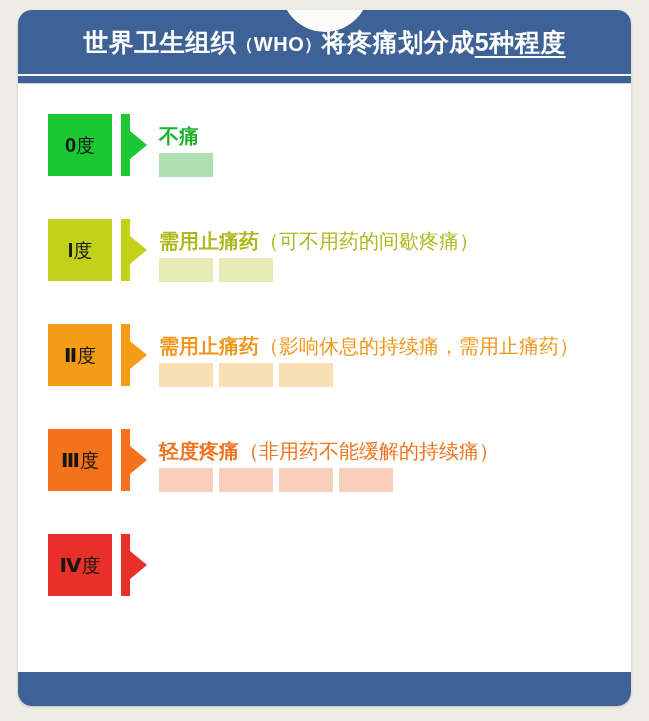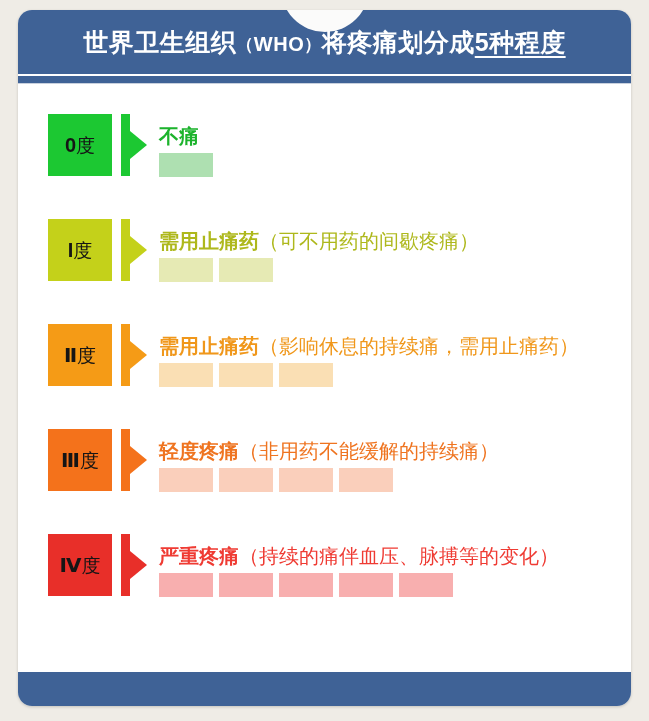--- a/index.html
+++ b/index.html
@@ -284,31 +284,19 @@
 
       <div class="row">
         <div class="level-chip" style="background:#e82f29;">
           <span class="roman">Ⅳ</span>
             <span class="du">度</span>
         </div>
         <div class="arrow" style="color:#e82f29;">
           <div class="bar" style="background:#e82f29;"></div>
           <div class="tri"></div>
         </div>
-        <div class="row-content">
-          <div class="row-label" style="color:#ef3b33;">
-            <span class="strong">严重疼痛</span><span class="note">（持续的痛伴血压、脉搏等的变化）</span>
-          </div>
-          <div class="swatches">
-            <div class="swatch" style="background:#f8afaf;"></div>
-            <div class="swatch" style="background:#f8afaf;"></div>
-            <div class="swatch" style="background:#f8afaf;"></div>
-            <div class="swatch" style="background:#f8afaf;"></div>
-            <div class="swatch" style="background:#f8afaf;"></div>
-          </div>
-        </div>
       </div>
 
     </div>
 
     <div class="card-footer"></div>
   </div>
 </div>
 
 </body></html>

